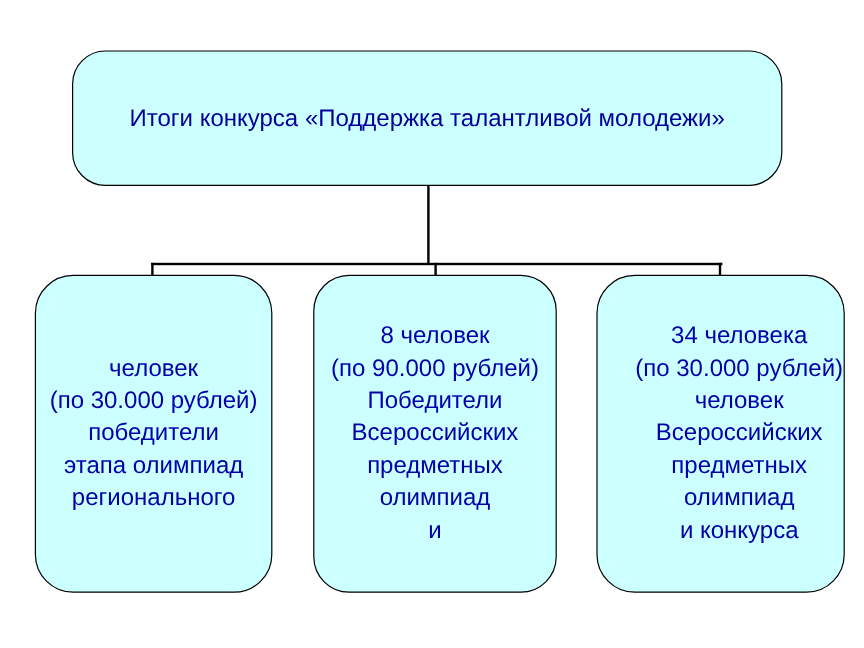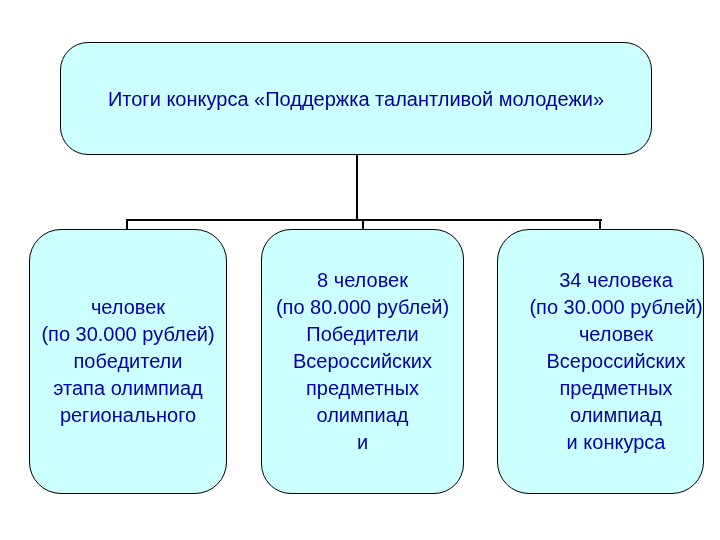--- a/index.html
+++ b/index.html
@@ -80,21 +80,21 @@
   <div class="box child child-1">
     <div>человек</div>
     <div>(по 30.000 рублей)</div>
     <div>победители</div>
     <div>этапа олимпиад</div>
     <div>регионального</div>
   </div>
 
   <div class="box child child-2">
     <div>8 человек</div>
-    <div>(по 80.000 рублей)</div>
+    <div>(по 90.000 рублей)</div>
     <div>Победители</div>
     <div>Всероссийских</div>
     <div>предметных</div>
     <div>олимпиад</div>
     <div>и</div>
   </div>
 
   <div class="box child child-3">
     <div>34 человека</div>
     <div>(по 30.000 рублей)</div>

